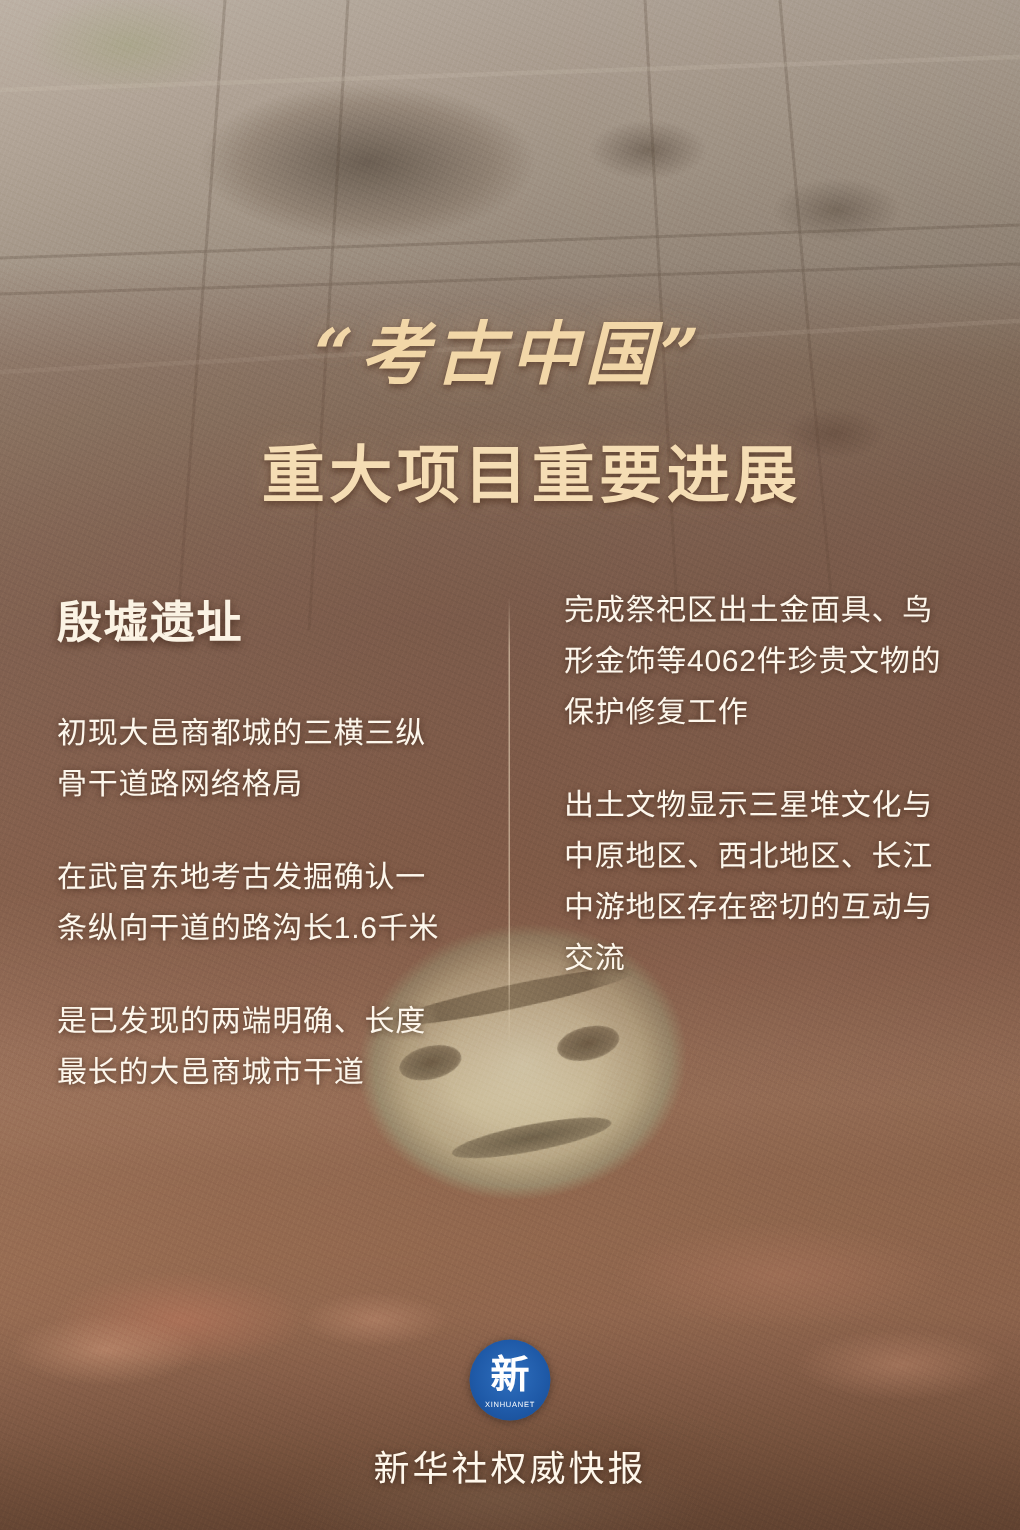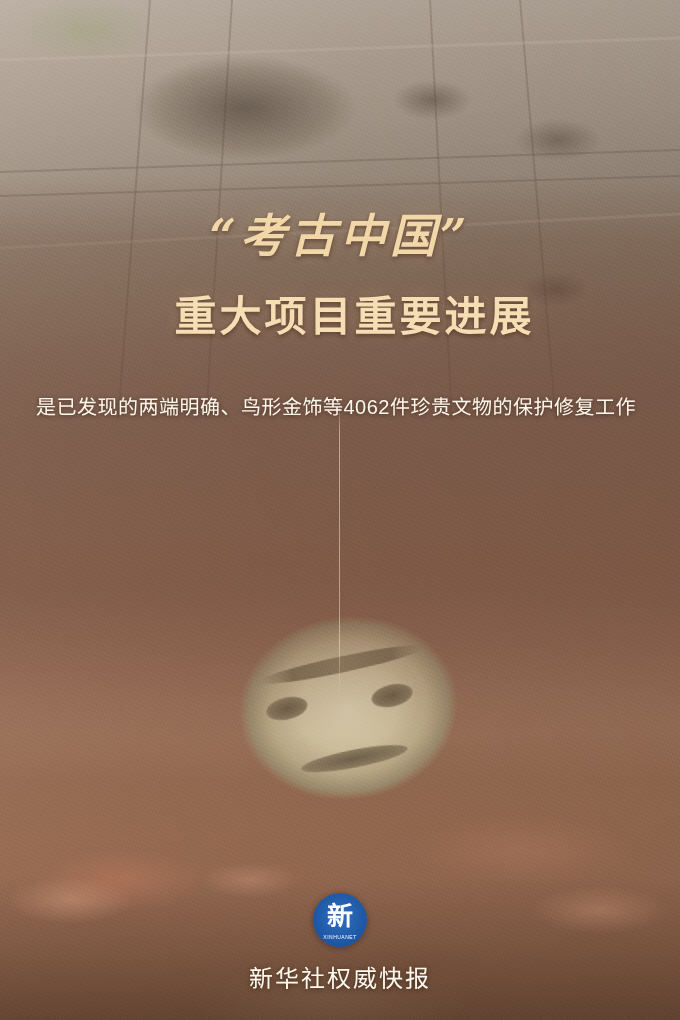--- a/index.html
+++ b/index.html
@@ -270,23 +270,30 @@
   <div class="grain"></div>
 
   <div class="title-wrap">
     <div class="title-main">“考古中国”</div>
     <div class="title-sub">重大项目重要进展</div>
   </div>
 
   <div class="columns">
     <div class="divider"></div>
 
+    <div class="col col-left">
+      <h2 class="col-title">殷墟遗址</h2>
+      <p class="para">初现大邑商都城的三横三纵骨干道路网络格局</p>
+      <p class="para">在武官东地考古发掘确认一条纵向干道的路沟长1.6千米</p>
+      <p class="para">是已发现的两端明确、长度最长的大邑商城市干道</p>
+    </div>
 
     <div class="col col-right">
-      <p class="para">是已发现的两端明确、鸟形金饰等4062件珍贵文物的保护修复工作</p>
+      <p class="para">完成祭祀区出土金面具、鸟形金饰等4062件珍贵文物的保护修复工作</p>
+      <p class="para">出土文物显示三星堆文化与中原地区、西北地区、长江中游地区存在密切的互动与交流</p>
     </div>
   </div>
 
   <div class="footer">
     <div class="logo">
       <div class="glyph">新</div>
       <div class="pinyin">XINHUANET</div>
     </div>
     <div class="footer-text">新华社权威快报</div>
   </div>

